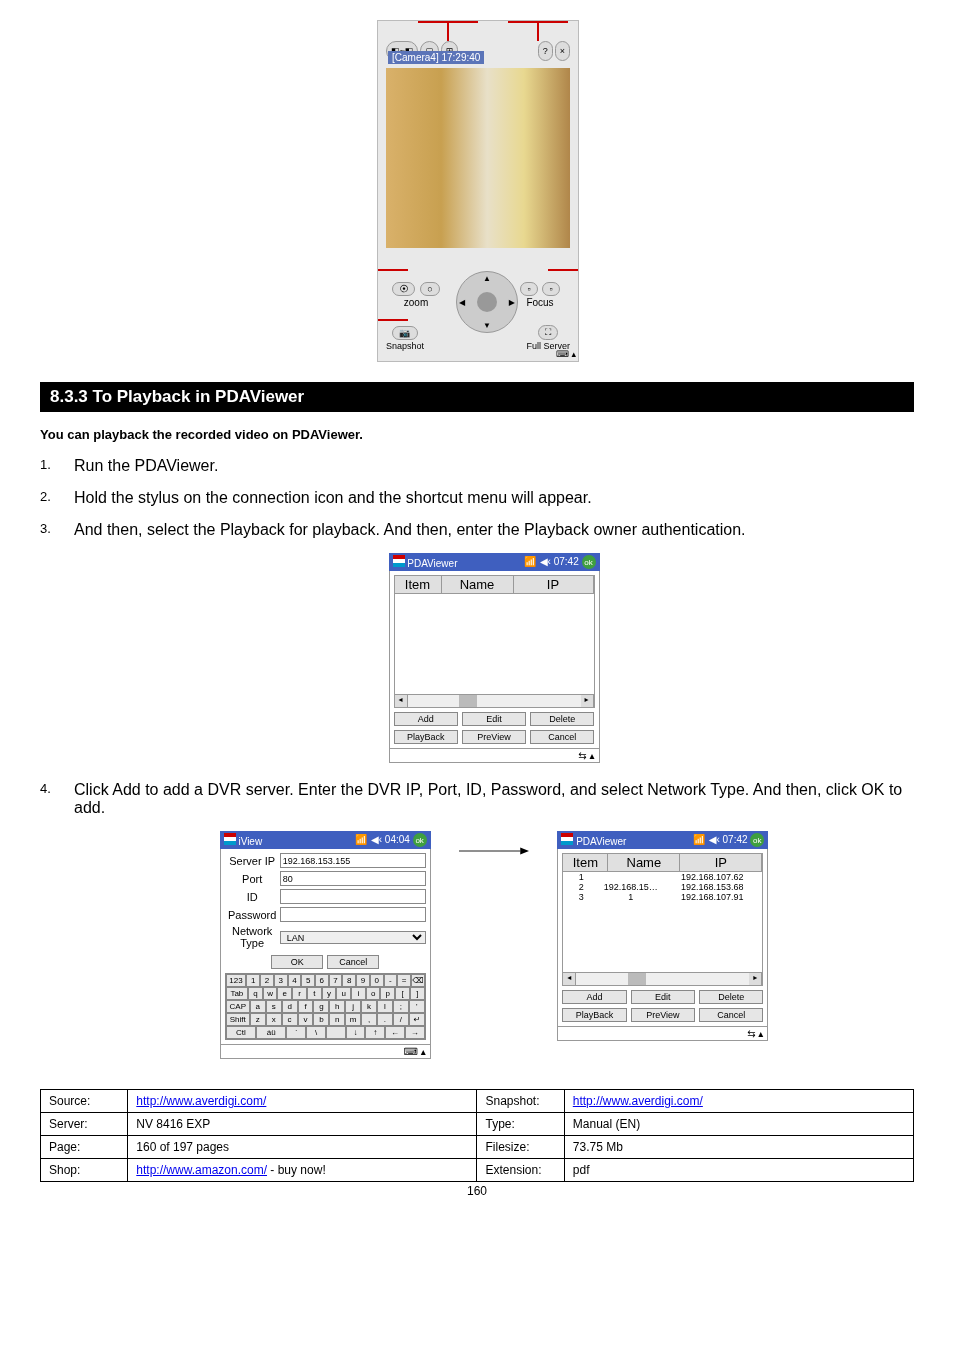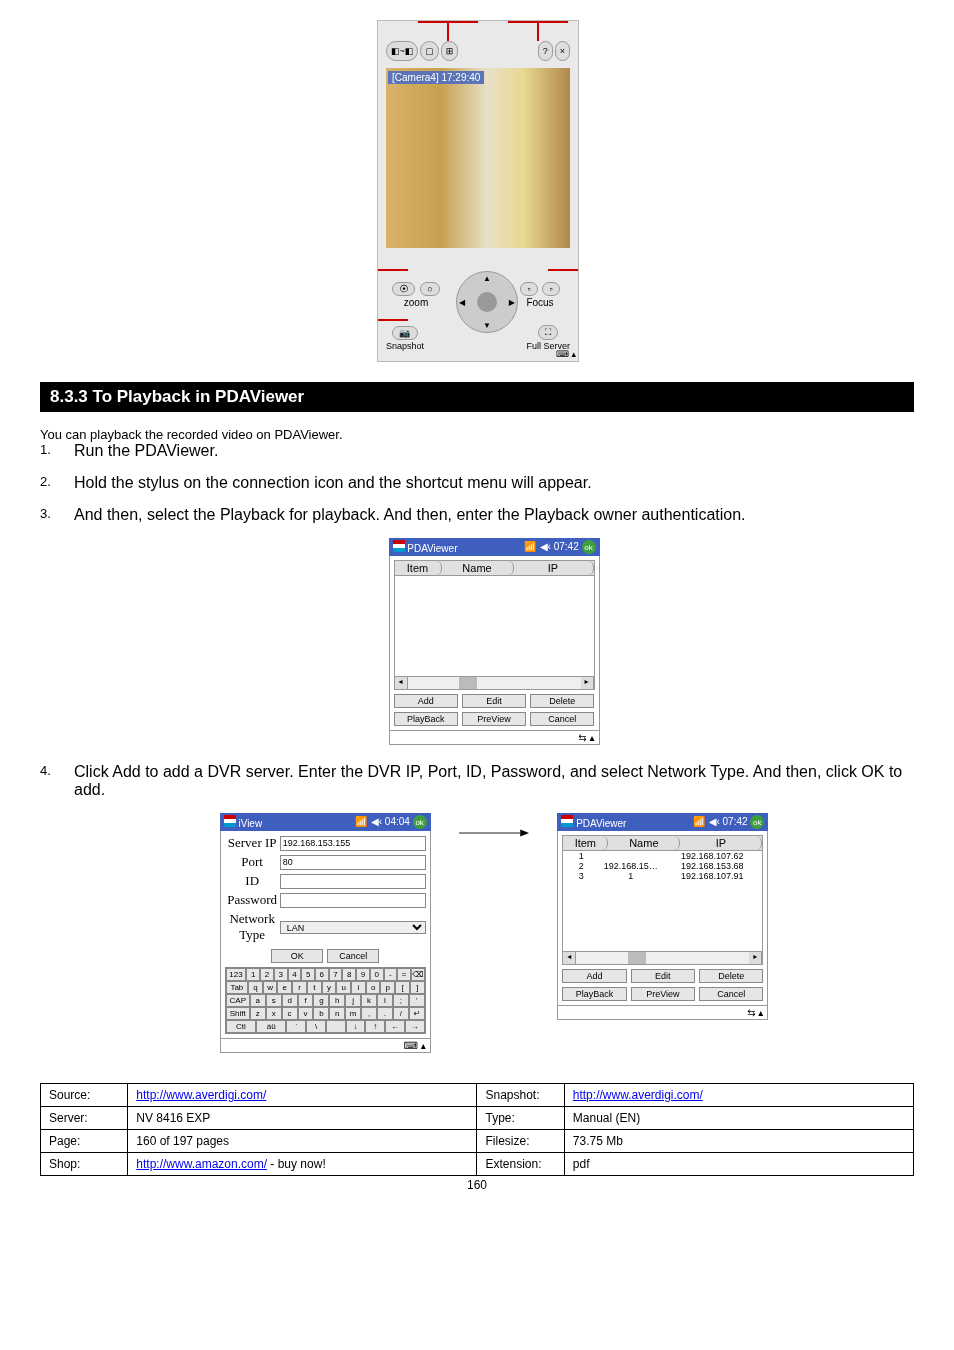--- a/index.html
+++ b/index.html
@@ -54,21 +54,21 @@
 .cam-img {
   position: absolute;
   top: 47px;
   left: 8px;
   right: 8px;
   height: 180px;
   background: linear-gradient(90deg, #d9b16a 0%, #c8a050 30%, #e8e0c8 55%, #e8d890 75%, #b0864a 100%);
 }
 .cam-label {
   position: absolute;
-  top: 50px;
+  top: 30px;
   left: 10px;
   color: #fff;
   font-size: 10px;
   background: #5b74b8;
   padding: 1px 4px;
 }
 .bottom-ctrl {
   position: absolute;
   bottom: 10px;
   left: 8px;
@@ -128,20 +128,22 @@
 .black-bar {
   background: #000;
   color: #fff;
   font-weight: bold;
   font-size: 17px;
   padding: 5px 10px;
   margin: 10px 0 15px;
 }
 .intro {
   font-size: 13px;
+  margin-bottom: 15px;
+  font-weight: bold;
 }
 .step-row {
   display: flex;
   align-items: flex-start;
   margin-bottom: 14px;
 }
 .step-num {
   width: 34px;
   flex-shrink: 0;
   font-size: 13px;
@@ -187,22 +189,21 @@
   font-size: 10px;
 }
 .list-hdr {
   display: flex;
   background: #e0e0e0;
   border: 1px solid #999;
 }
 .list-hdr > div {
   padding: 1px 8px;
   border-right: 1px solid #999;
-  font-size: 11px;
-  border-radius: 6px;
+  font-size: 13px;
 }
 .list-body {
   border: 1px solid #999;
   border-top: none;
   height: 100px;
   font-size: 9px;
   overflow: hidden;
 }
 .list-row {
   display: flex;
@@ -248,22 +249,21 @@
   padding: 1px 0;
   font-size: 9px;
 }
 .form-row-sm {
   display: flex;
   align-items: center;
   margin-bottom: 3px;
 }
 .form-row-sm label {
   width: 55px;
-  font-size: 13px;
-  font-family: Liberation Serif, serif;
+  font-size: 11px;
 }
 .form-row-sm input, .form-row-sm select {
   flex: 1;
   font-size: 9px;
   height: 13px;
   border: 1px solid #888;
   padding: 0 2px;
 }
 .keyboard {
   background: #ccc;

